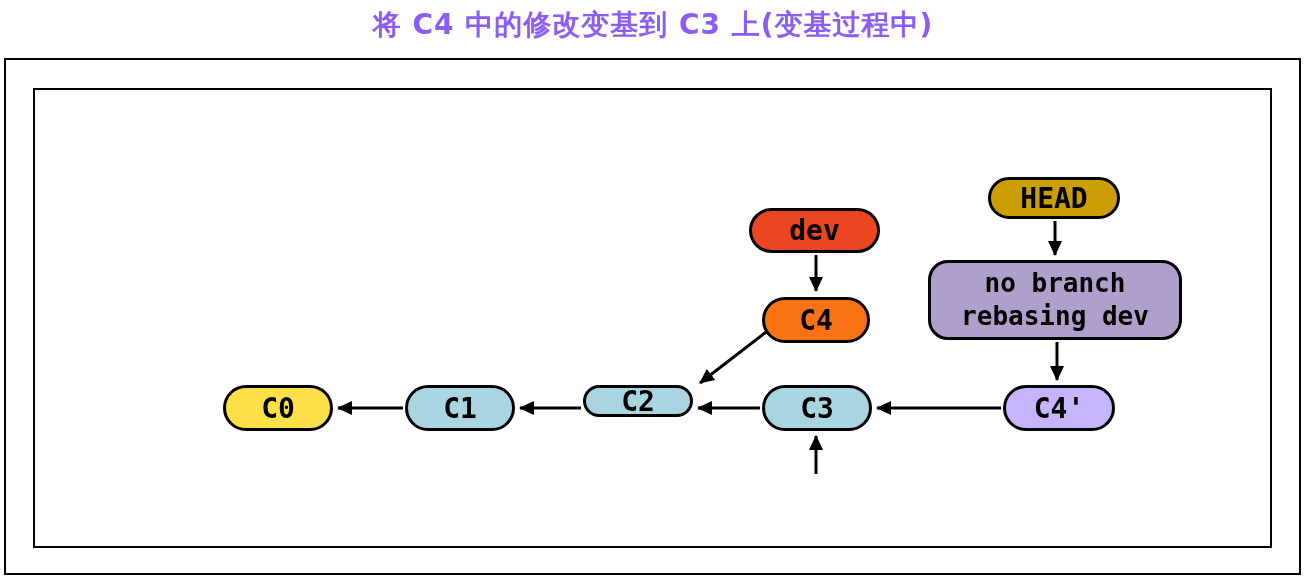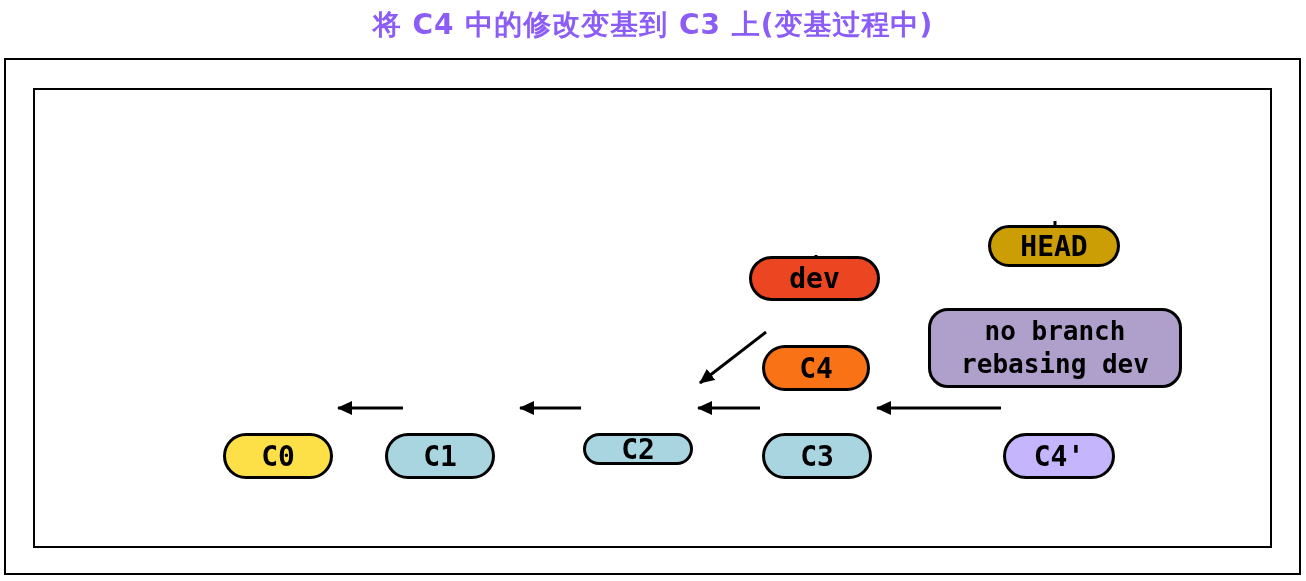--- a/index.html
+++ b/index.html
@@ -47,34 +47,33 @@
     box-sizing: border-box;
     display: flex;
     align-items: center;
     justify-content: center;
     border: 3px solid #000000;
     border-radius: 26px;
     font-weight: bold;
     font-size: 28px;
     color: #000000;
     white-space: nowrap;
-    margin-top: 48px;
   }
   .commit { background: #A8D5DF; }
   .branch { background: #EC4522; }
   .head   { background: #CC9E05; }
   .state  {
     background: #AEA0CB;
     flex-direction: column;
     border-radius: 20px;
     font-size: 26px;
     line-height: 33px;
   }
   .n-c0     { left: 223px;  top: 385px; width: 110px; height: 46px; }
-  .n-c1     { left: 385px;  top: 385px; width: 110px; height: 46px; }
+  .n-c1     { left: 405px;  top: 385px; width: 110px; height: 46px; }
   .n-c2     { left: 583px;  top: 385px; width: 110px; height: 32px; }
   .n-c3     { left: 762px;  top: 385px; width: 110px; height: 46px; }
   .n-c4p    { left: 1003px; top: 385px; width: 112px; height: 46px; }
   .n-c4     { left: 762px;  top: 297px; width: 108px; height: 46px; }
   .n-dev    { left: 749px;  top: 208px; width: 131px; height: 45px; }
   .n-master { left: 748px;  top: 476px; width: 135px; height: 45px; }
   .n-head   { left: 988px;  top: 177px; width: 132px; height: 42px; }
   .n-state  { left: 928px;  top: 260px; width: 254px; height: 80px; }
 </style>
 </head>

